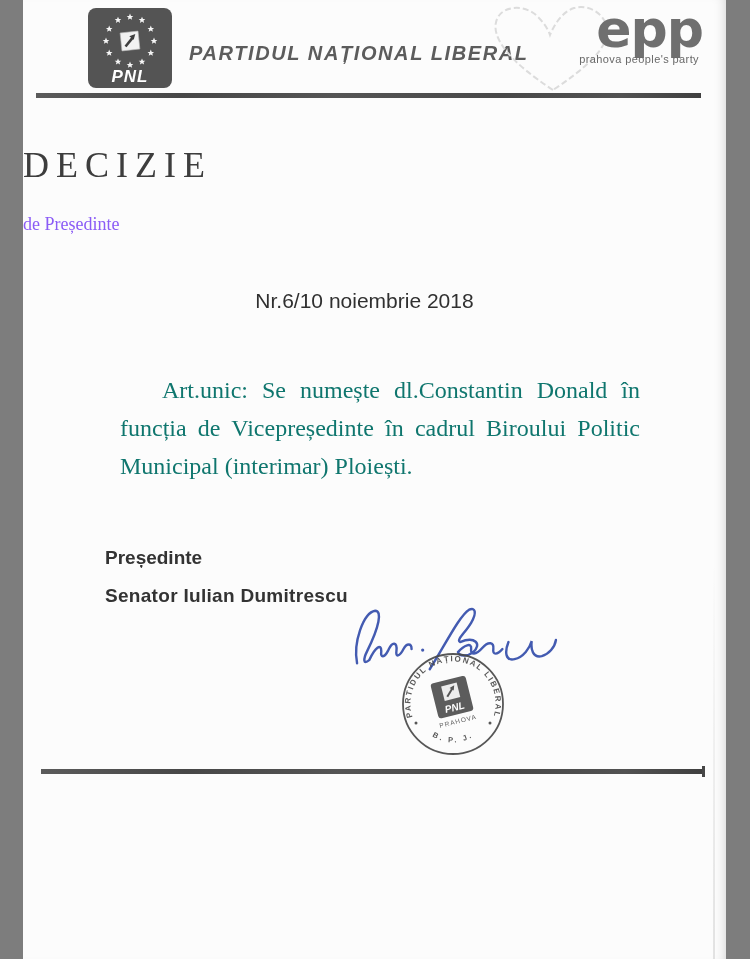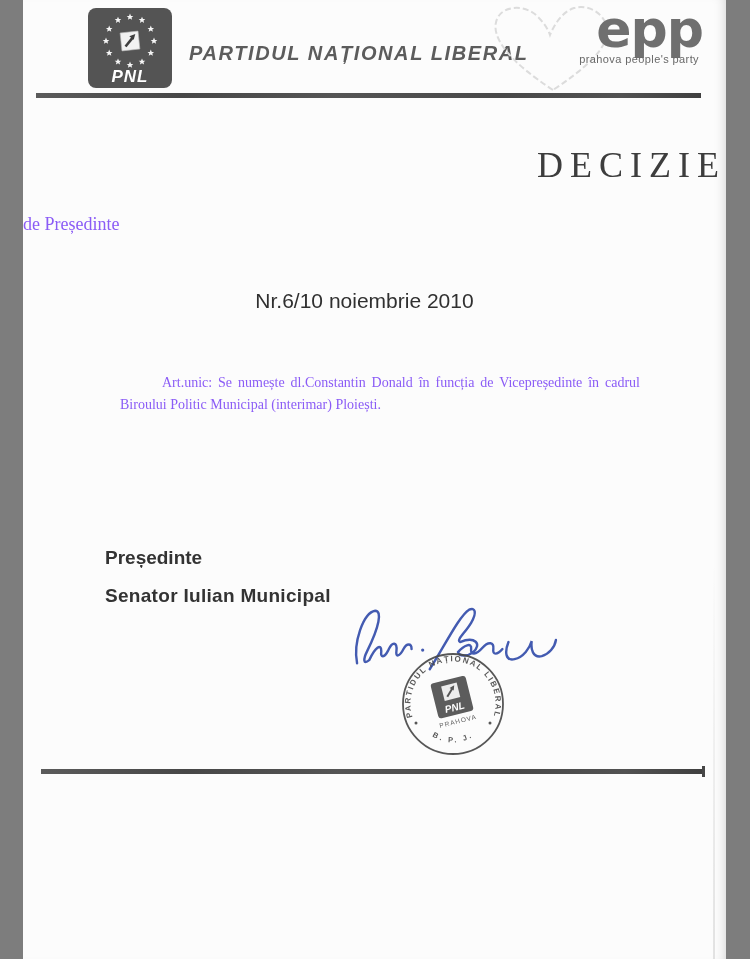--- a/index.html
+++ b/index.html
@@ -44,38 +44,38 @@
     background:linear-gradient(90deg,#5b5b5b,#474747 22%,#555 45%,#484848 70%,#525252 88%,#3f3f3f);
   }
   .rule-top { left:13px; width:665px; top:93px; }
   .rule-bottom { left:18px; width:663px; top:769px; }
   .rule-bottom::after {
     content:""; position:absolute; right:-1px; top:-3px; width:3px; height:11px; background:#474747;
   }
 
   
   .doc-title {
-    position:absolute; left:0; width:100%; top:144px; text-align:right;
+    position:absolute; left:0; width:100%; top:144px; text-align:left;
     font-family:"Liberation Serif", serif;
     font-size:36px; letter-spacing:7px; color:#3d3d3d;
   }
   .doc-subtitle {
     position:absolute; left:0; width:100%; top:214px; 
     font-family:"Liberation Serif", serif;
     font-size:18px; color:#8b5cf6;
   }
   .decision-number {
     position:absolute; left:0; width:100%; top:289px; text-align:center;
     transform:translateX(-10px);
     font-size:21px; color:#303030;
   }
   .body-paragraph {
     position:absolute; left:97px; right:86px; top:372px;
     font-family:"Liberation Serif", serif;
-    font-size:14px; color:#8b5cf6; line-height:1.58;
+    font-size:24px; color:#0f766e; line-height:1.58;
     text-align:justify; text-indent:42px;
   }
   .sign-block {
     position:absolute; left:0; width:100%; top:547px;
     padding-left:82px; 
     font-weight:bold; font-size:19px; color:#333;
   }
   .sign-name { margin-top:16px; letter-spacing:.3px; }
   .signature { position:absolute; left:328px; top:604px; width:214px; height:74px; }
   .stamp { position:absolute; left:377px; top:651px; width:106px; height:106px; opacity:.92; }
@@ -128,27 +128,27 @@
 
     <div class="epp-block">
       <div class="epp-name">epp</div>
       <div class="epp-tagline">prahova people's party</div>
     </div>
 
     <div class="rule rule-top"></div>
 
     <div class="doc-title">DECIZIE</div>
     <div class="doc-subtitle">de Președinte</div>
-    <div class="decision-number">Nr.6/10 noiembrie 2010</div>
+    <div class="decision-number">Nr.6/10 noiembrie 2018</div>
 
     <p class="body-paragraph">Art.unic: Se numește dl.Constantin Donald în funcția de Vicepreședinte în cadrul Biroului Politic Municipal (interimar) Ploiești.</p>
 
     <div class="sign-block">
       <div class="sign-role">Președinte</div>
-      <div class="sign-name">Senator Iulian Municipal</div>
+      <div class="sign-name">Senator Iulian Dumitrescu</div>
     </div>
 
     <svg class="signature" viewBox="0 0 212 72" xmlns="http://www.w3.org/2000/svg">
       <g fill="none" stroke="#3a53ad" stroke-width="2.4" stroke-linecap="round" opacity="0.95">
         <path d="M 6,58 C 2,38 12,8 24,6 C 31,6 28,22 16,46 C 12,54 12,60 18,55 C 24,42 30,38 30,46 C 29,53 33,53 37,45 C 41,36 46,37 45,46 C 44,52 48,52 52,44 C 55,38 60,38 60,44"></path>
         <circle cx="71" cy="45" r="1.6" fill="#3a53ad" stroke="none"></circle>
         <path d="M 78,64 C 92,42 108,10 117,5 C 123,2 125,8 119,18 C 113,28 104,35 108,37 C 123,31 130,39 121,47 C 115,52 107,51 106,47 C 112,40 120,37 119,44 C 118,50 124,50 130,43 C 136,36 142,37 141,44 C 140,50 145,50 150,44"></path>
         <path d="M 156,37 C 152,47 153,56 162,54 C 171,52 177,43 179,36 C 178,44 180,53 189,51 C 196,49 202,42 203,35"></path>
       </g>
     </svg>

